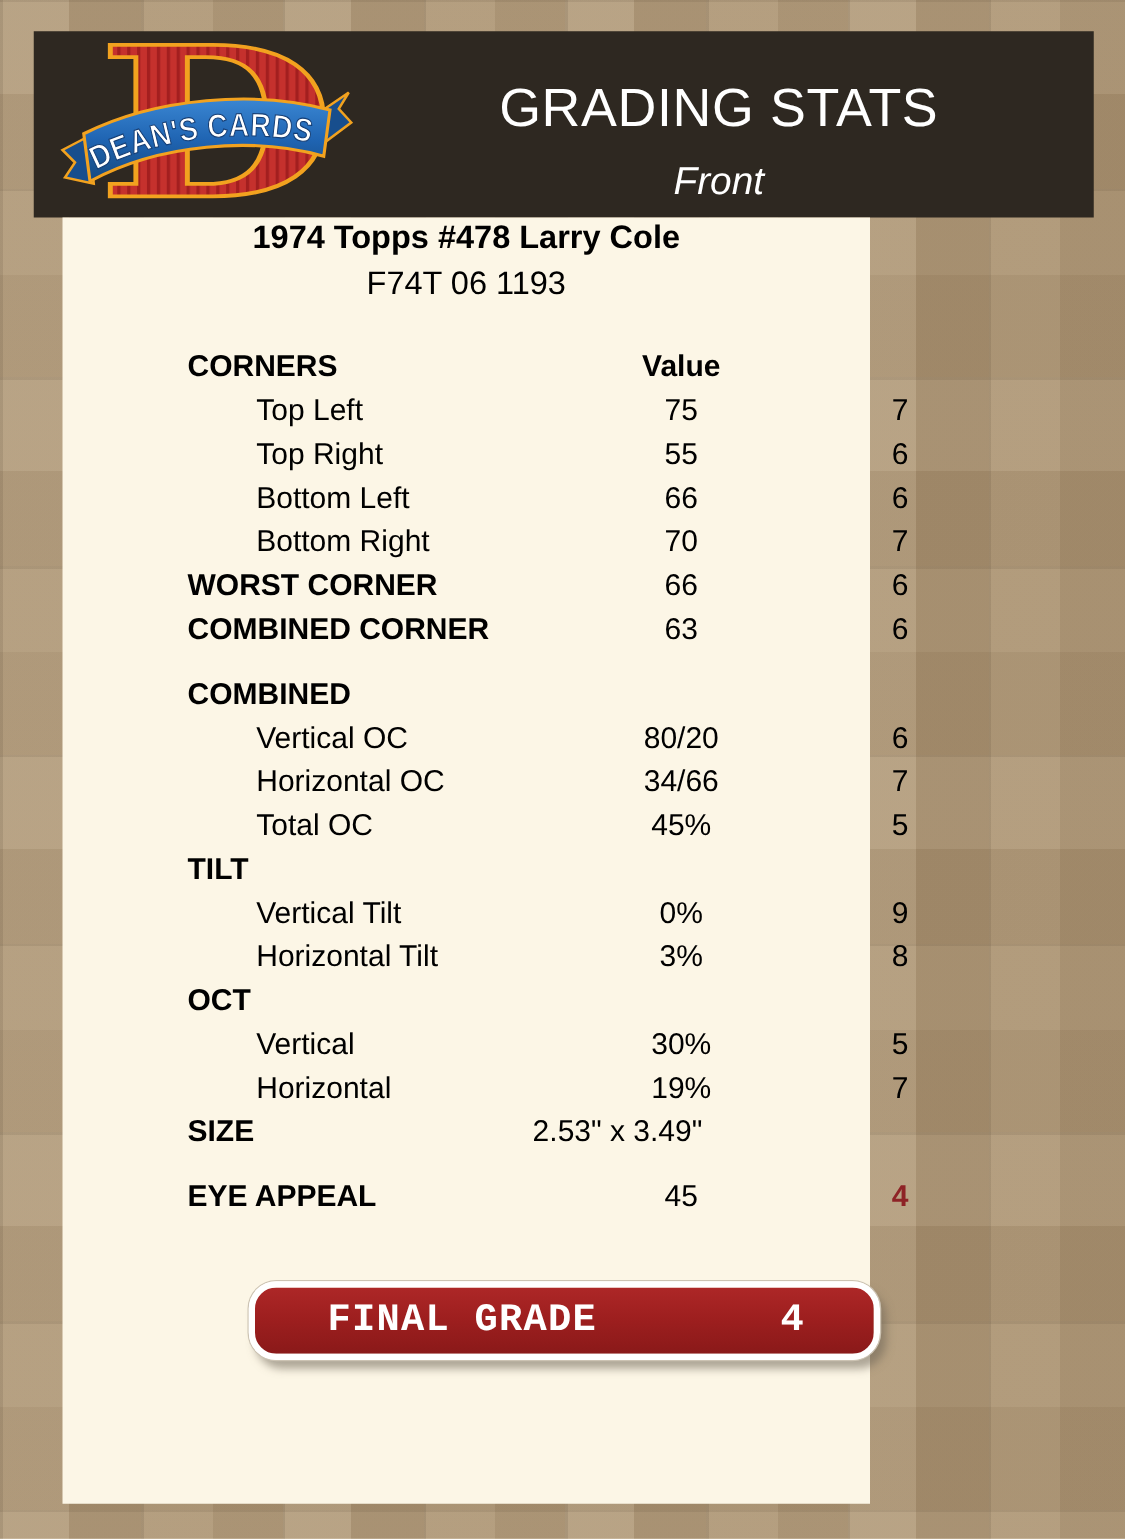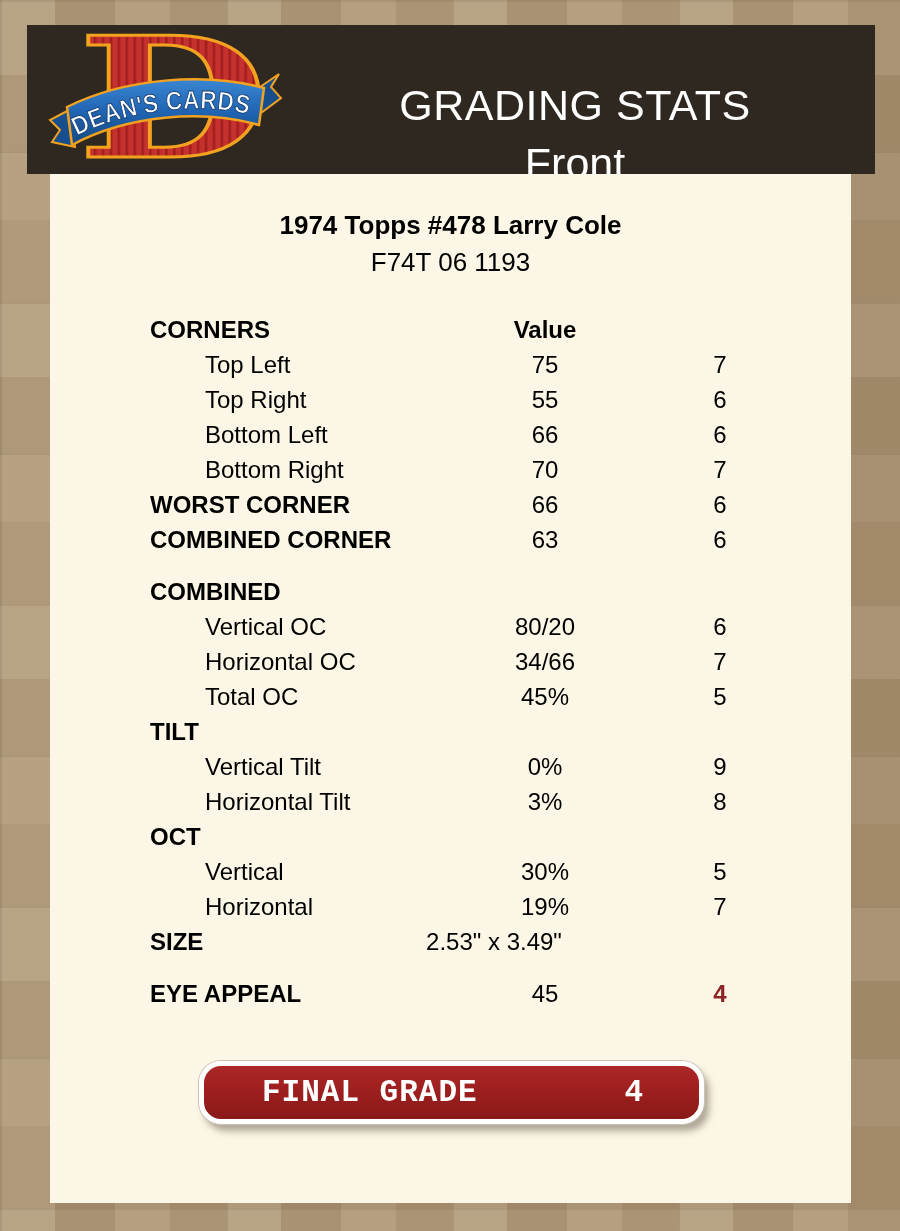--- a/index.html
+++ b/index.html
@@ -25,27 +25,27 @@
       repeating-linear-gradient(180deg, rgba(252,246,230,0.07) 0 75px, rgba(96,76,52,0.08) 75px 151px, rgba(252,246,230,0.04) 151px 220px, rgba(96,76,52,0.06) 220px 302px);
   }
   .header{
     position:absolute;left:27px;top:25px;width:848px;height:149px;
     background:var(--header-bg);
   }
   .logo{position:absolute;left:18px;top:4px;width:240px;height:141px;}
   .header-text{
     position:absolute;left:273px;top:0;width:550px;height:149px;
     display:flex;flex-direction:column;align-items:center;
-    padding-top:57px;gap:16px;color:#ffffff;
+    padding-top:39px;gap:16px;color:#ffffff;
   }
   .header-title{font-size:43px;line-height:47px;letter-spacing:0.5px;white-space:nowrap;}
-  .header-sub{font-size:43px;line-height:36px;}
+  .header-sub{font-size:31px;line-height:36px;font-style:italic;}
   .panel{
-    position:absolute;left:50px;top:174px;width:801px;height:1029px;
-    background:var(--panel-bg);padding-top:36px;
+    position:absolute;left:50px;top:174px;width:646px;height:1029px;
+    background:var(--panel-bg);
   }
   .card-title{text-align:center;font-weight:bold;font-size:26px;line-height:31px;margin:0;}
   .card-code{text-align:center;font-size:26px;line-height:31px;margin:6px 0 0 0;}
   .stats{margin:34px 0 0 100px;width:660px;}
   .row{
     display:grid;grid-template-columns:310px 170px 180px;
     height:35px;align-items:center;font-size:24px;
   }
   .row.gap{margin-top:17px;}
   .cell{white-space:nowrap;}

